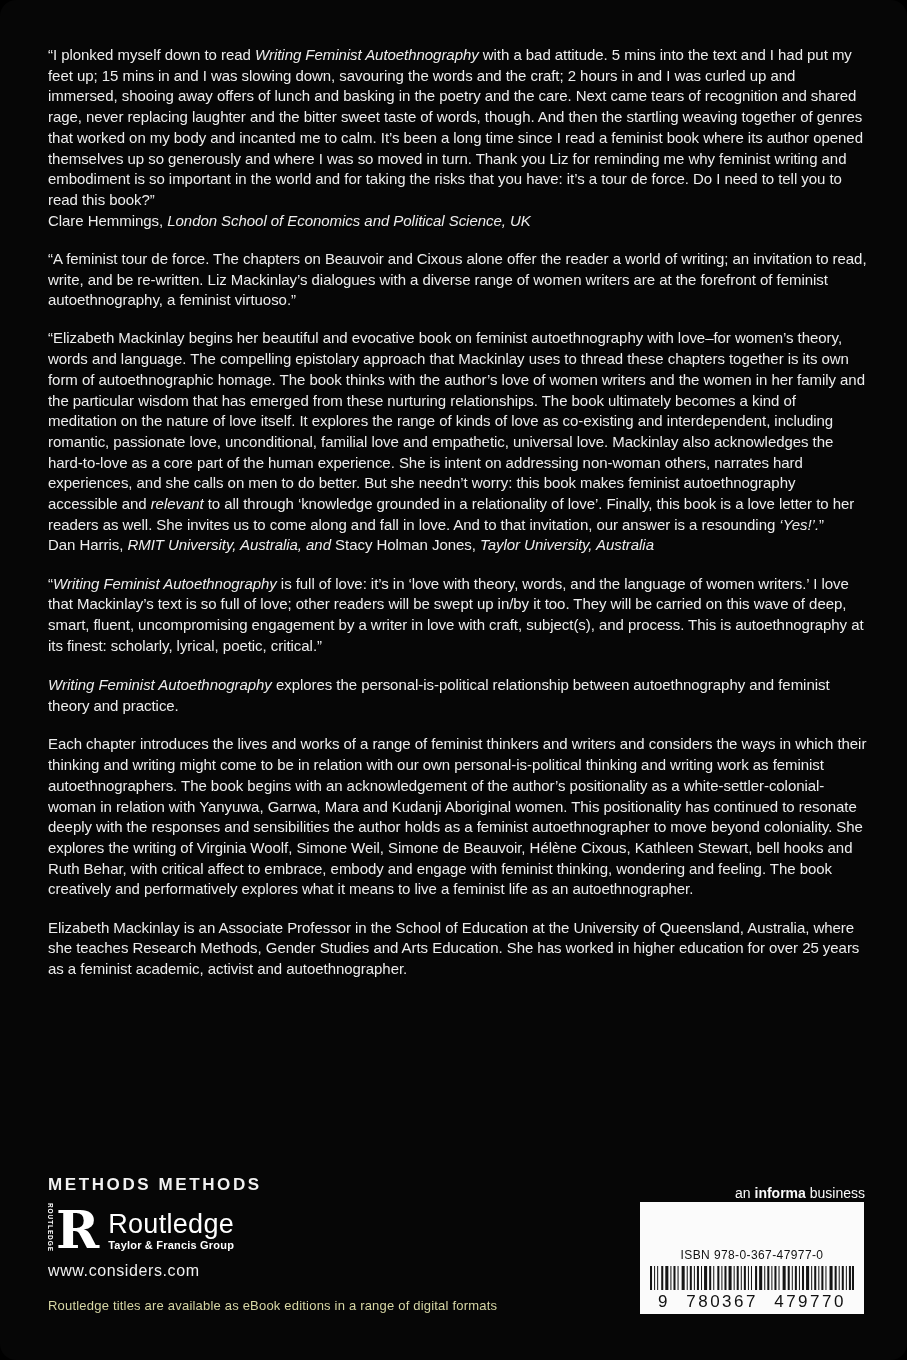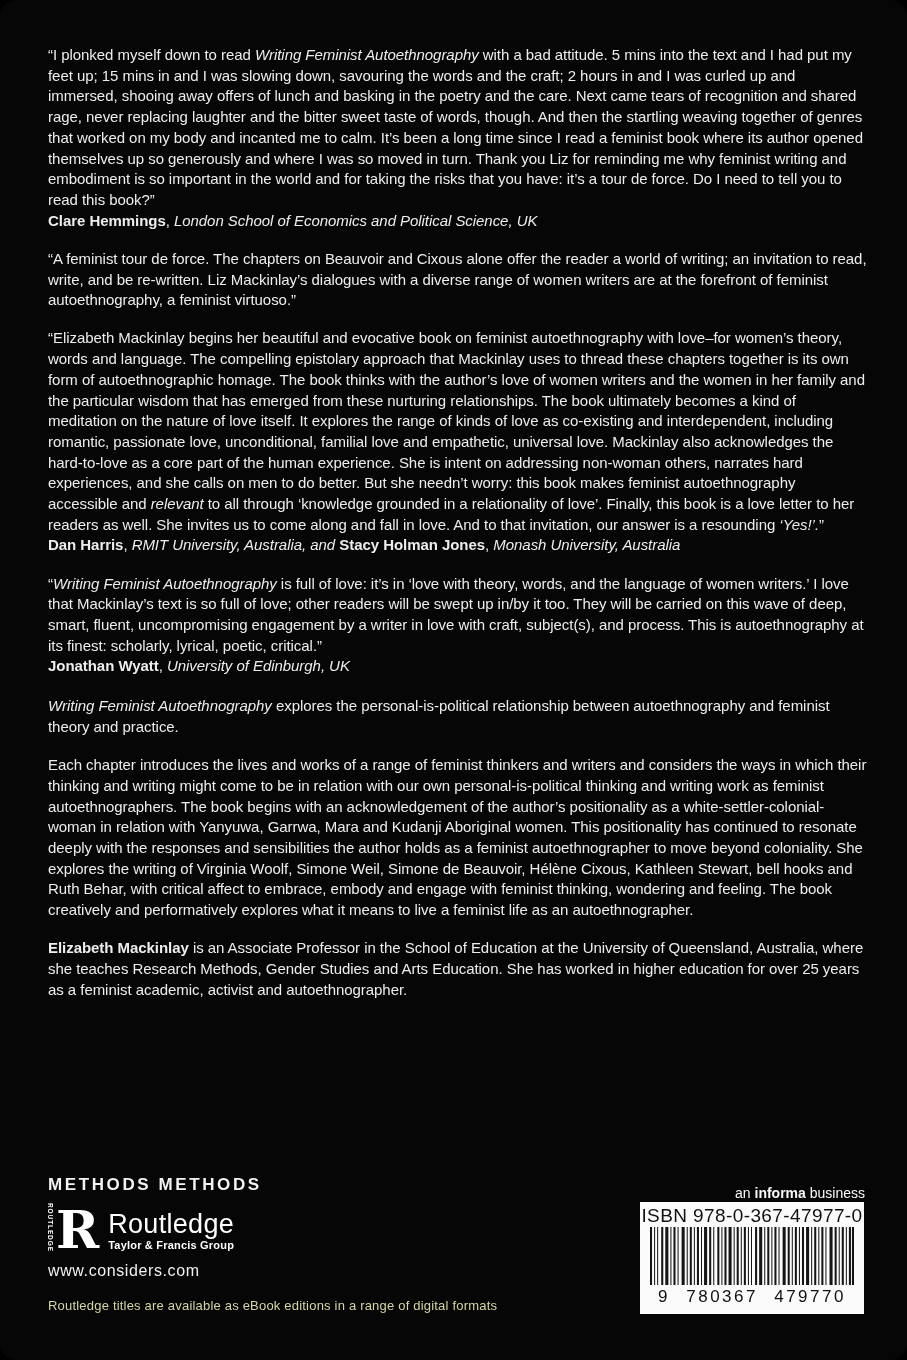--- a/index.html
+++ b/index.html
@@ -17,21 +17,21 @@
     position: absolute;
     left: 48px; top: 45px;
     width: 819px;
     font-size: 15px;
     line-height: 20.7px;
     letter-spacing: -0.05px;
   }
   .block { margin-bottom: 17.5px; }
   .desc-gap { margin-top: 19px; }
   .seg-i { font-style: italic; }
-  .seg-b { font-weight: bold; }
+  .seg-b { font-weight: normal; }
   .attribution { }
 
   
   .series-label {
     position: absolute; left: 48px; top: 1175px;
     font-size: 17px; font-weight: bold; letter-spacing: 2.6px;
     color: #f2f2f2;
   }
   .logo-row {
     position: absolute; left: 47px; top: 1202px;
@@ -68,22 +68,23 @@
   }
   .informa-tagline .seg-b { font-weight: bold; }
   .barcode-box {
     position: absolute; left: 640px; top: 1202px;
     width: 224px; height: 112px;
     background: #fbfbfb; color: #111;
     display: flex; flex-direction: column; align-items: center;
     padding-top: 3px;
   }
   .isbn-label {
-    font-size: 19px; letter-spacing: 0.4px; line-height: 22px;
+    font-size: 12px; letter-spacing: 0.4px; line-height: 22px;
     white-space: nowrap;
+    margin-top: 39px;
   }
   .barcode-bars { width: 204px; height: 58px; display: block; }
   .barcode-digits {
     font-size: 17px; letter-spacing: 2.5px; word-spacing: 9px;
     line-height: 24px; white-space: nowrap;
   }
 </style>
 </head>
 <body>
 
@@ -95,26 +96,25 @@
       <div><span>“I plonked myself down to read </span><span class="seg-i">Writing Feminist Autoethnography</span><span> with a bad attitude. 5 mins into the text and I had put my feet up; 15 mins in and I was slowing down, savouring the words and the craft; 2 hours in and I was curled up and immersed, shooing away offers of lunch and basking in the poetry and the care. Next came tears of recognition and shared rage, never replacing laughter and the bitter sweet taste of words, though. And then the startling weaving together of genres that worked on my body and incanted me to calm. It’s been a long time since I read a feminist book where its author opened themselves up so generously and where I was so moved in turn. Thank you Liz for reminding me why feminist writing and embodiment is so important in the world and for taking the risks that you have: it’s a tour de force. Do I need to tell you to read this book?”</span></div>
       <div class="attribution"><span class="seg-b">Clare Hemmings</span><span>, </span><span class="seg-i">London School of Economics and Political Science, UK</span></div>
     </div>
 
     <div class="block">
       <div><span>“A feminist tour de force. The chapters on Beauvoir and Cixous alone offer the reader a world of writing; an invitation to read, write, and be re-written. Liz Mackinlay’s dialogues with a diverse range of women writers are at the forefront of feminist autoethnography, a feminist virtuoso.”</span></div>
     </div>
 
     <div class="block">
       <div><span>“Elizabeth Mackinlay begins her beautiful and evocative book on feminist autoethnography with love–for women’s theory, words and language. The compelling epistolary approach that Mackinlay uses to thread these chapters together is its own form of autoethnographic homage. The book thinks with the author’s love of women writers and the women in her family and the particular wisdom that has emerged from these nurturing relationships. The book ultimately becomes a kind of meditation on the nature of love itself. It explores the range of kinds of love as co-existing and interdependent, including romantic, passionate love, unconditional, familial love and empathetic, universal love. Mackinlay also acknowledges the hard-to-love as a core part of the human experience. She is intent on addressing non-woman others, narrates hard experiences, and she calls on men to do better. But she needn’t worry: this book makes feminist autoethnography accessible and </span><span class="seg-i">relevant</span><span> to all through ‘knowledge grounded in a relationality of love’. Finally, this book is a love letter to her readers as well. She invites us to come along and fall in love. And to that invitation, our answer is a resounding </span><span class="seg-i">‘Yes!’.</span><span>”</span></div>
-      <div class="attribution"><span class="seg-b">Dan Harris</span><span>, </span><span class="seg-i">RMIT University, Australia, and </span><span class="seg-b">Stacy Holman Jones</span><span>, </span><span class="seg-i">Monash University, Australia</span></div>
+      <div class="attribution"><span class="seg-b">Dan Harris</span><span>, </span><span class="seg-i">RMIT University, Australia, and </span><span class="seg-b">Stacy Holman Jones</span><span>, </span><span class="seg-i">Taylor University, Australia</span></div>
     </div>
 
     <div class="block">
       <div><span>“</span><span class="seg-i">Writing Feminist Autoethnography</span><span> is full of love: it’s in ‘love with theory, words, and the language of women writers.’ I love that Mackinlay’s text is so full of love; other readers will be swept up in/by it too. They will be carried on this wave of deep, smart, fluent, uncompromising engagement by a writer in love with craft, subject(s), and process. This is autoethnography at its finest: scholarly, lyrical, poetic, critical.”</span></div>
-      <div class="attribution"><span class="seg-b">Jonathan Wyatt</span><span>, </span><span class="seg-i">University of Edinburgh, UK</span></div>
     </div>
 
     <div class="block desc-gap"><span class="seg-i">Writing Feminist Autoethnography</span><span> explores the personal-is-political relationship between autoethnography and feminist theory and practice.</span></div>
     <div class="block"><span>Each chapter introduces the lives and works of a range of feminist thinkers and writers and considers the ways in which their thinking and writing might come to be in relation with our own personal-is-political thinking and writing work as feminist autoethnographers. The book begins with an acknowledgement of the author’s positionality as a white-settler-colonial-woman in relation with Yanyuwa, Garrwa, Mara and Kudanji Aboriginal women. This positionality has continued to resonate deeply with the responses and sensibilities the author holds as a feminist autoethnographer to move beyond coloniality. She explores the writing of Virginia Woolf, Simone Weil, Simone de Beauvoir, Hélène Cixous, Kathleen Stewart, bell hooks and Ruth Behar, with critical affect to embrace, embody and engage with feminist thinking, wondering and feeling. The book creatively and performatively explores what it means to live a feminist life as an autoethnographer.</span></div>
     <div class="block"><span class="seg-b">Elizabeth Mackinlay</span><span> is an Associate Professor in the School of Education at the University of Queensland, Australia, where she teaches Research Methods, Gender Studies and Arts Education. She has worked in higher education for over 25 years as a feminist academic, activist and autoethnographer.</span></div>
 
   </div>
 
   <div class="series-label">METHODS METHODS</div>
 

